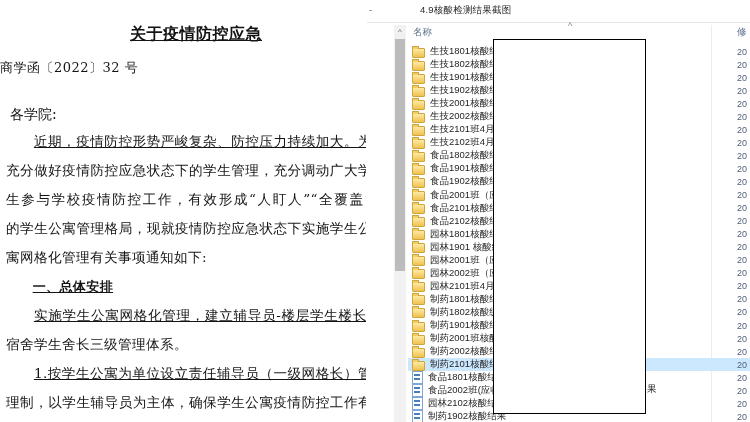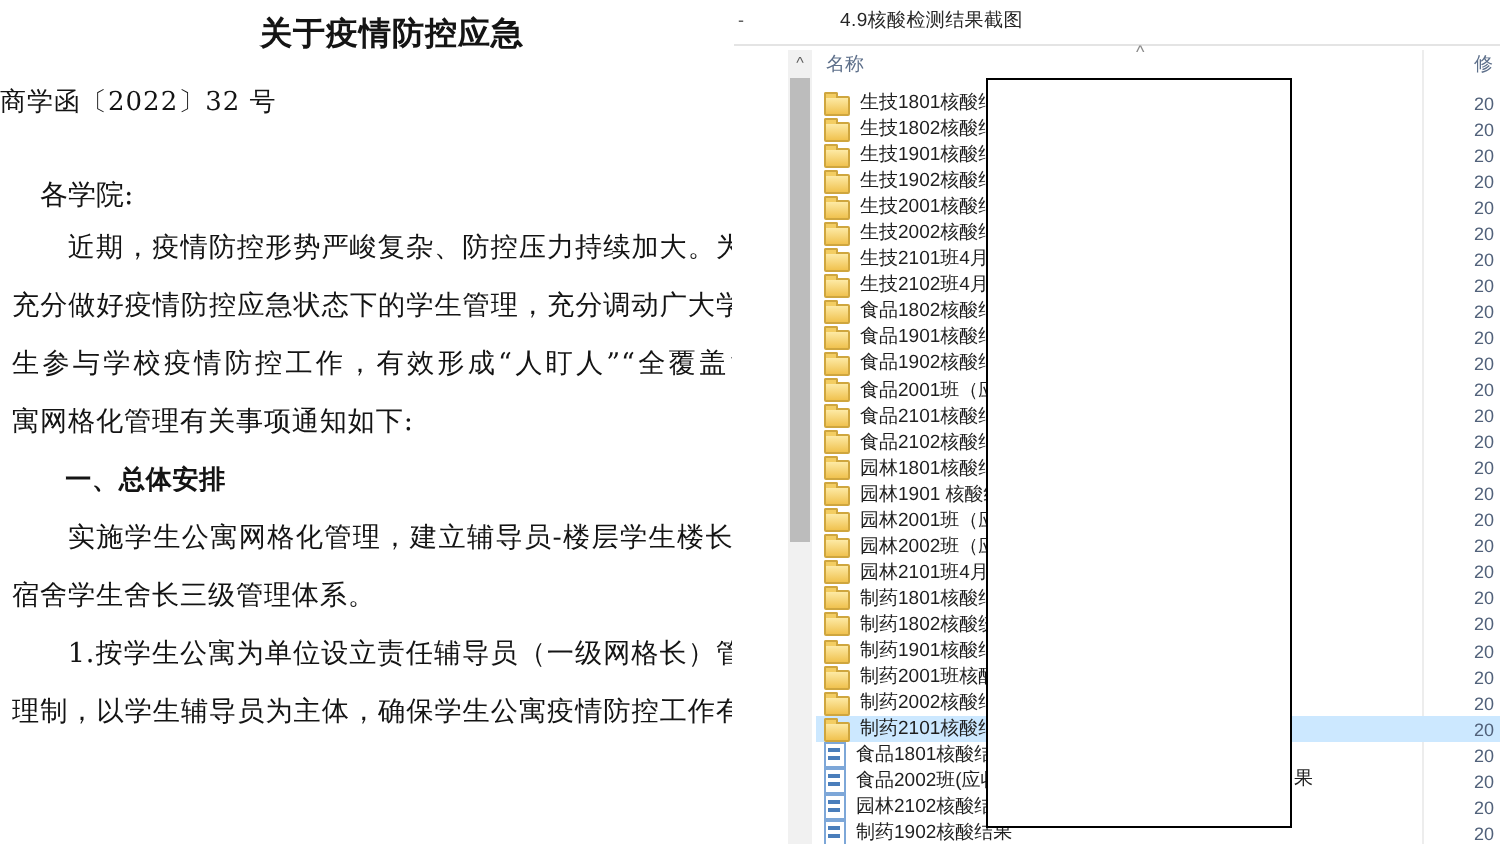--- a/index.html
+++ b/index.html
@@ -3,27 +3,27 @@
 <meta charset="utf-8">
 <style>
   html,body{margin:0;padding:0;background:#fff;}
   .stage{position:relative;width:750px;height:422px;background:#fff;overflow:hidden;
          font-family:"Liberation Sans",sans-serif;}
 
   
   .doc{position:absolute;left:0;top:0;width:392px;height:422px;background:#fff;
        font-family:"DejaVu Serif","Liberation Serif",serif;color:#141414;overflow:hidden;}
   .t1,.t2{text-align:center;font-weight:bold;font-size:16px;letter-spacing:.5px;line-height:28px;}
-  .t1{margin-top:3px;}
+  .t1{margin-top:20px;text-decoration:underline;}
   .docnum{text-align:left;padding-right:22px;font-size:13px;margin-top:11px;letter-spacing:.5px;}
-  .sal{margin-top:29px;padding-left:20px;font-size:14px;}
+  .sal{margin-top:29px;padding-left:10px;font-size:14px;}
   .docbody{margin-top:3px;padding:0 20px 0 6px;}
   .bl{font-size:13.6px;line-height:29px;letter-spacing:.4px;white-space:nowrap;}
   .bl.j{white-space:normal;text-align:justify;text-align-last:justify;-moz-text-align-last:justify;}
-  .ind{text-indent:2.05em;}
+  .ind{text-indent:2.05em;text-decoration:underline;}
   .hd{font-weight:bold;font-size:13px;font-family:"DejaVu Sans","Liberation Sans",sans-serif;}
 
   
   .panel{position:absolute;left:366px;top:0;width:384px;height:422px;background:#fff;overflow:hidden;
          font-size:9.5px;color:#1f1f1f;}
   .wt-dash{position:absolute;left:3px;top:5px;color:#555;font-size:9px;}
   .wt{position:absolute;left:11px;top:4px;font-size:9.5px;color:#262626;letter-spacing:.2px;margin-left:43px;}
   .topline{position:absolute;left:1px;top:22px;right:0;height:1px;background:#e4e4e4;}
 
   .scrollbar{position:absolute;left:28px;top:25px;width:12px;bottom:0;background:#f1f1f1;}
@@ -62,20 +62,21 @@
 <div class="stage">
 
   <div class="doc">
     <div class="t1">关于疫情防控应急</div>
     <div class="docnum">商学函〔2022〕32 号</div>
     <div class="sal">各学院:</div>
     <div class="docbody">
       <div class="bl j ind">近期，疫情防控形势严峻复杂、防控压力持续加大。为</div>
       <div class="bl j">充分做好疫情防控应急状态下的学生管理，充分调动广大学</div>
       <div class="bl j">生参与学校疫情防控工作，有效形成“人盯人”“全覆盖”</div>
+      <div class="bl j">的学生公寓管理格局，现就疫情防控应急状态下实施学生公</div>
       <div class="bl">寓网格化管理有关事项通知如下:</div>
       <div class="bl hd ind">一、总体安排</div>
       <div class="bl j ind">实施学生公寓网格化管理，建立辅导员-楼层学生楼长-</div>
       <div class="bl">宿舍学生舍长三级管理体系。</div>
       <div class="bl j ind">1.按学生公寓为单位设立责任辅导员（一级网格长）管</div>
       <div class="bl j">理制，以学生辅导员为主体，确保学生公寓疫情防控工作有</div>
     </div>
   </div>
 
   <div class="panel">

